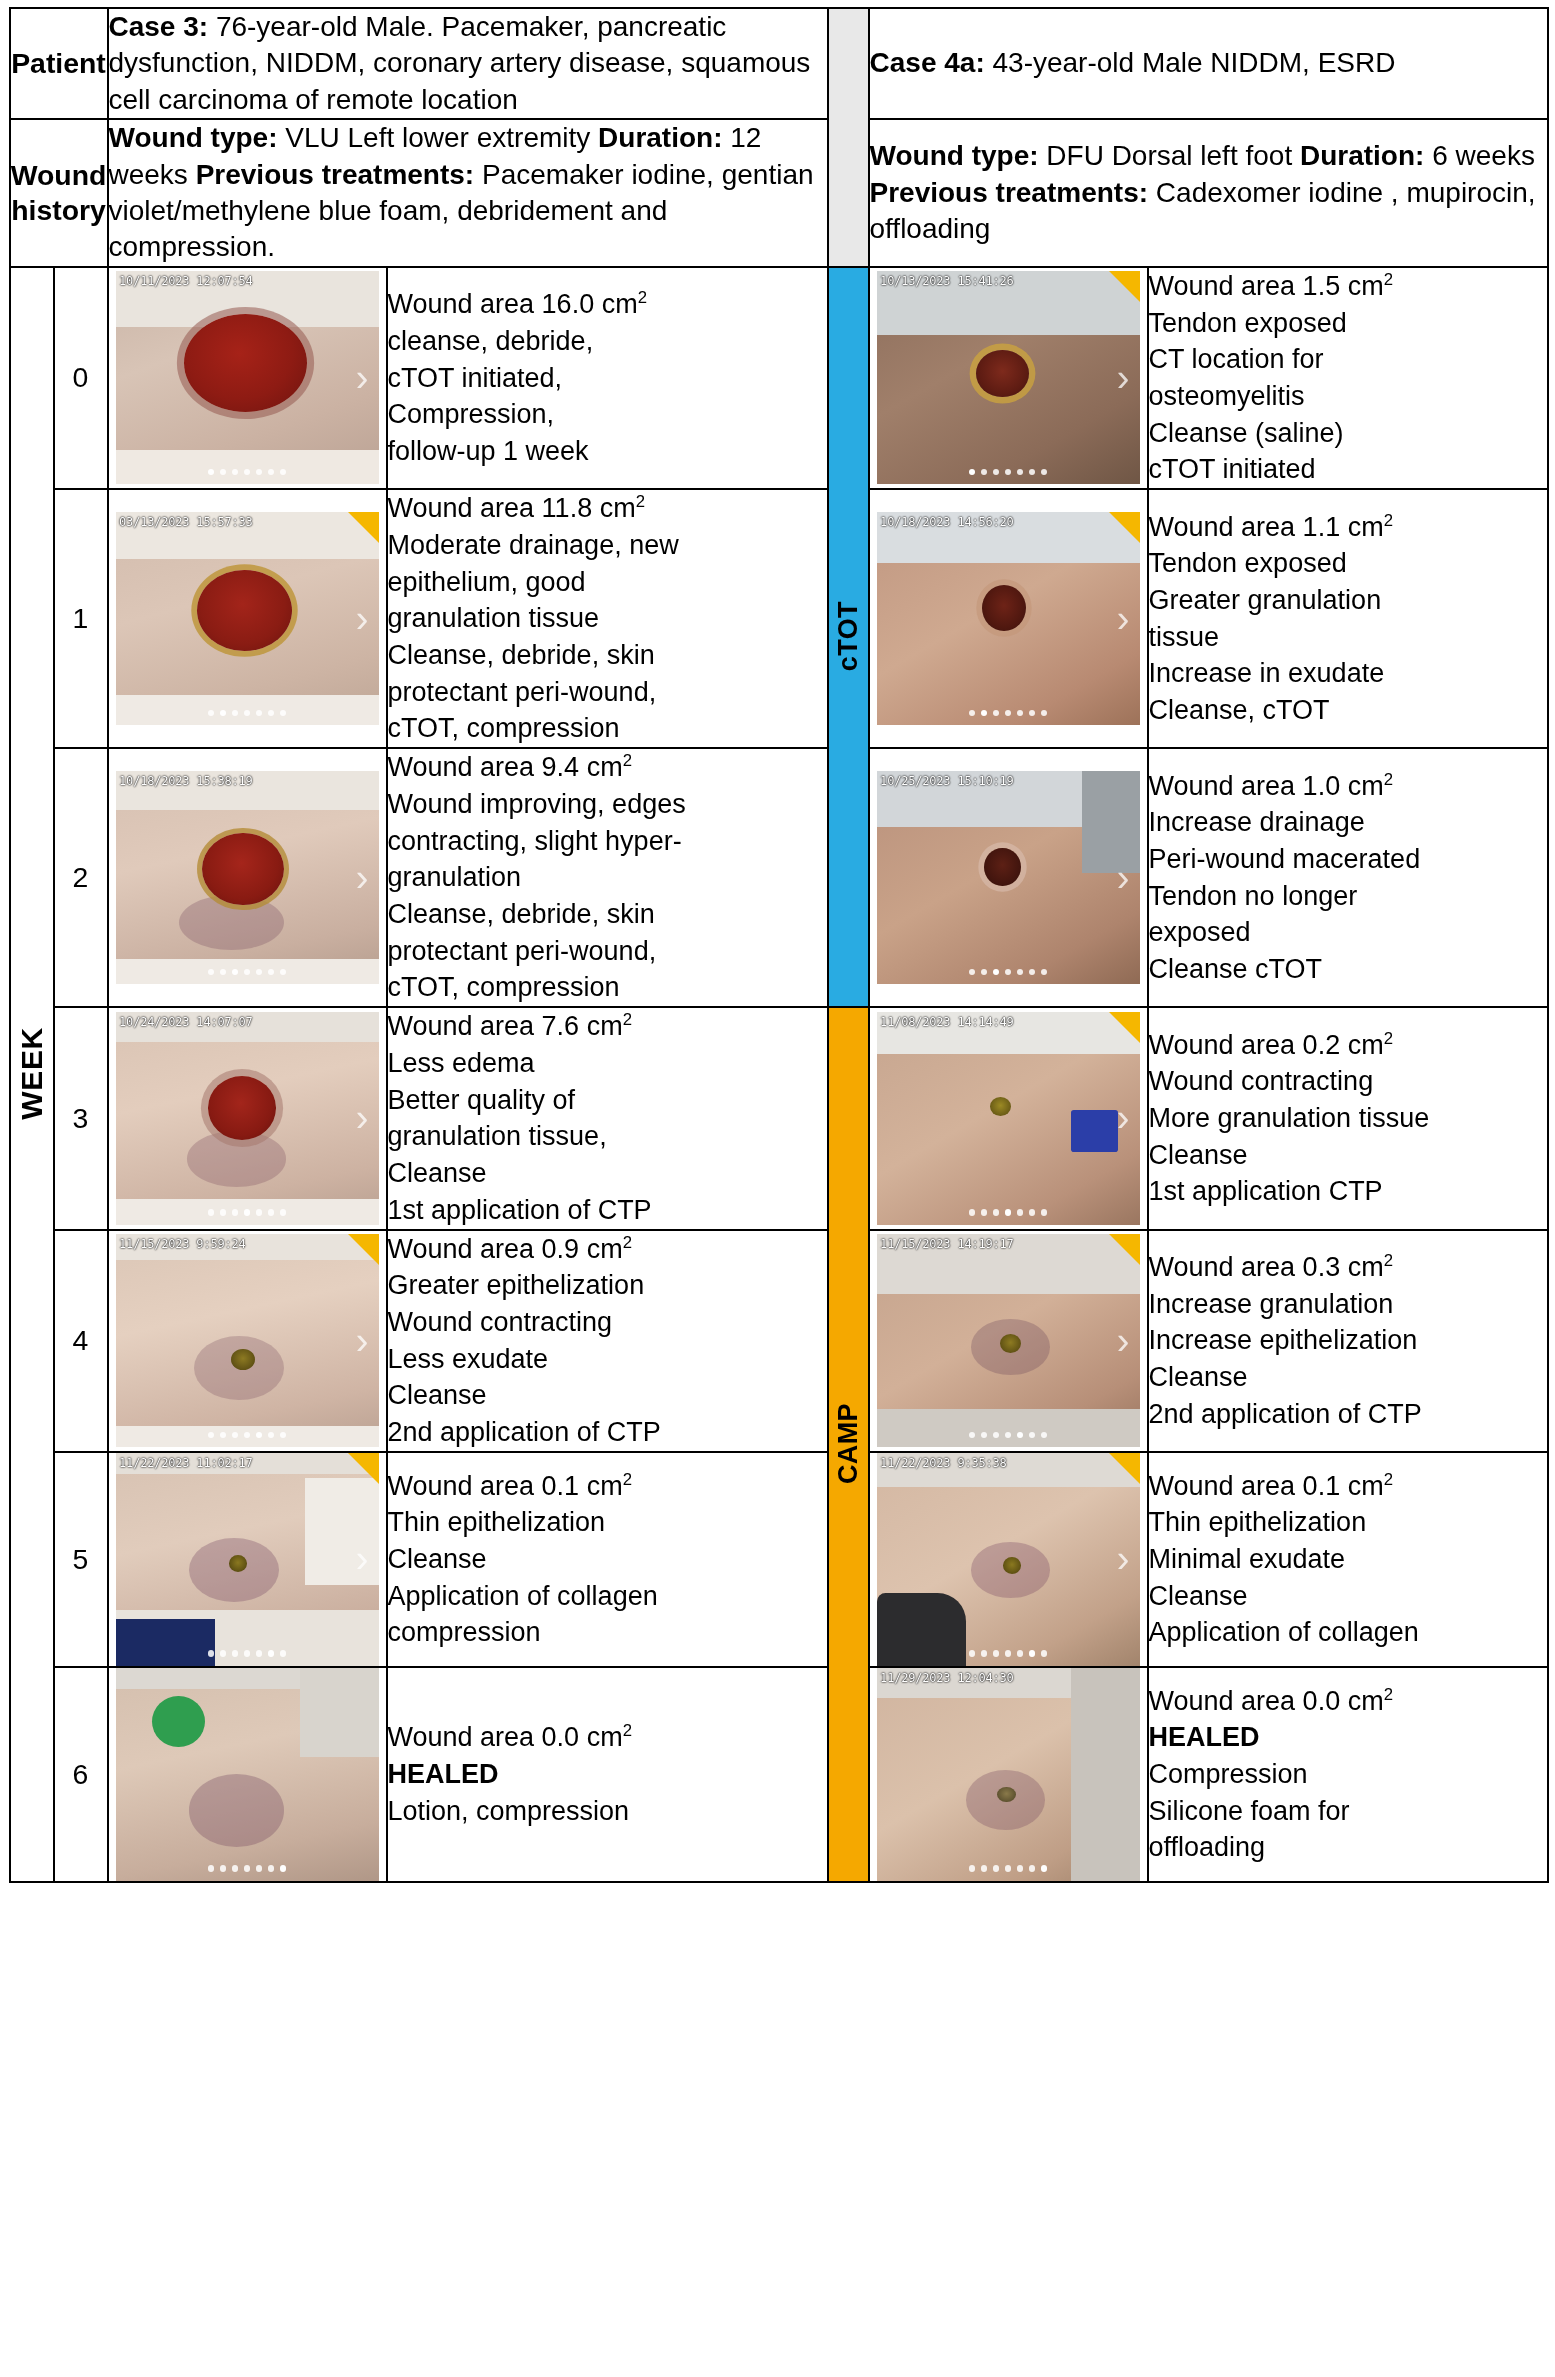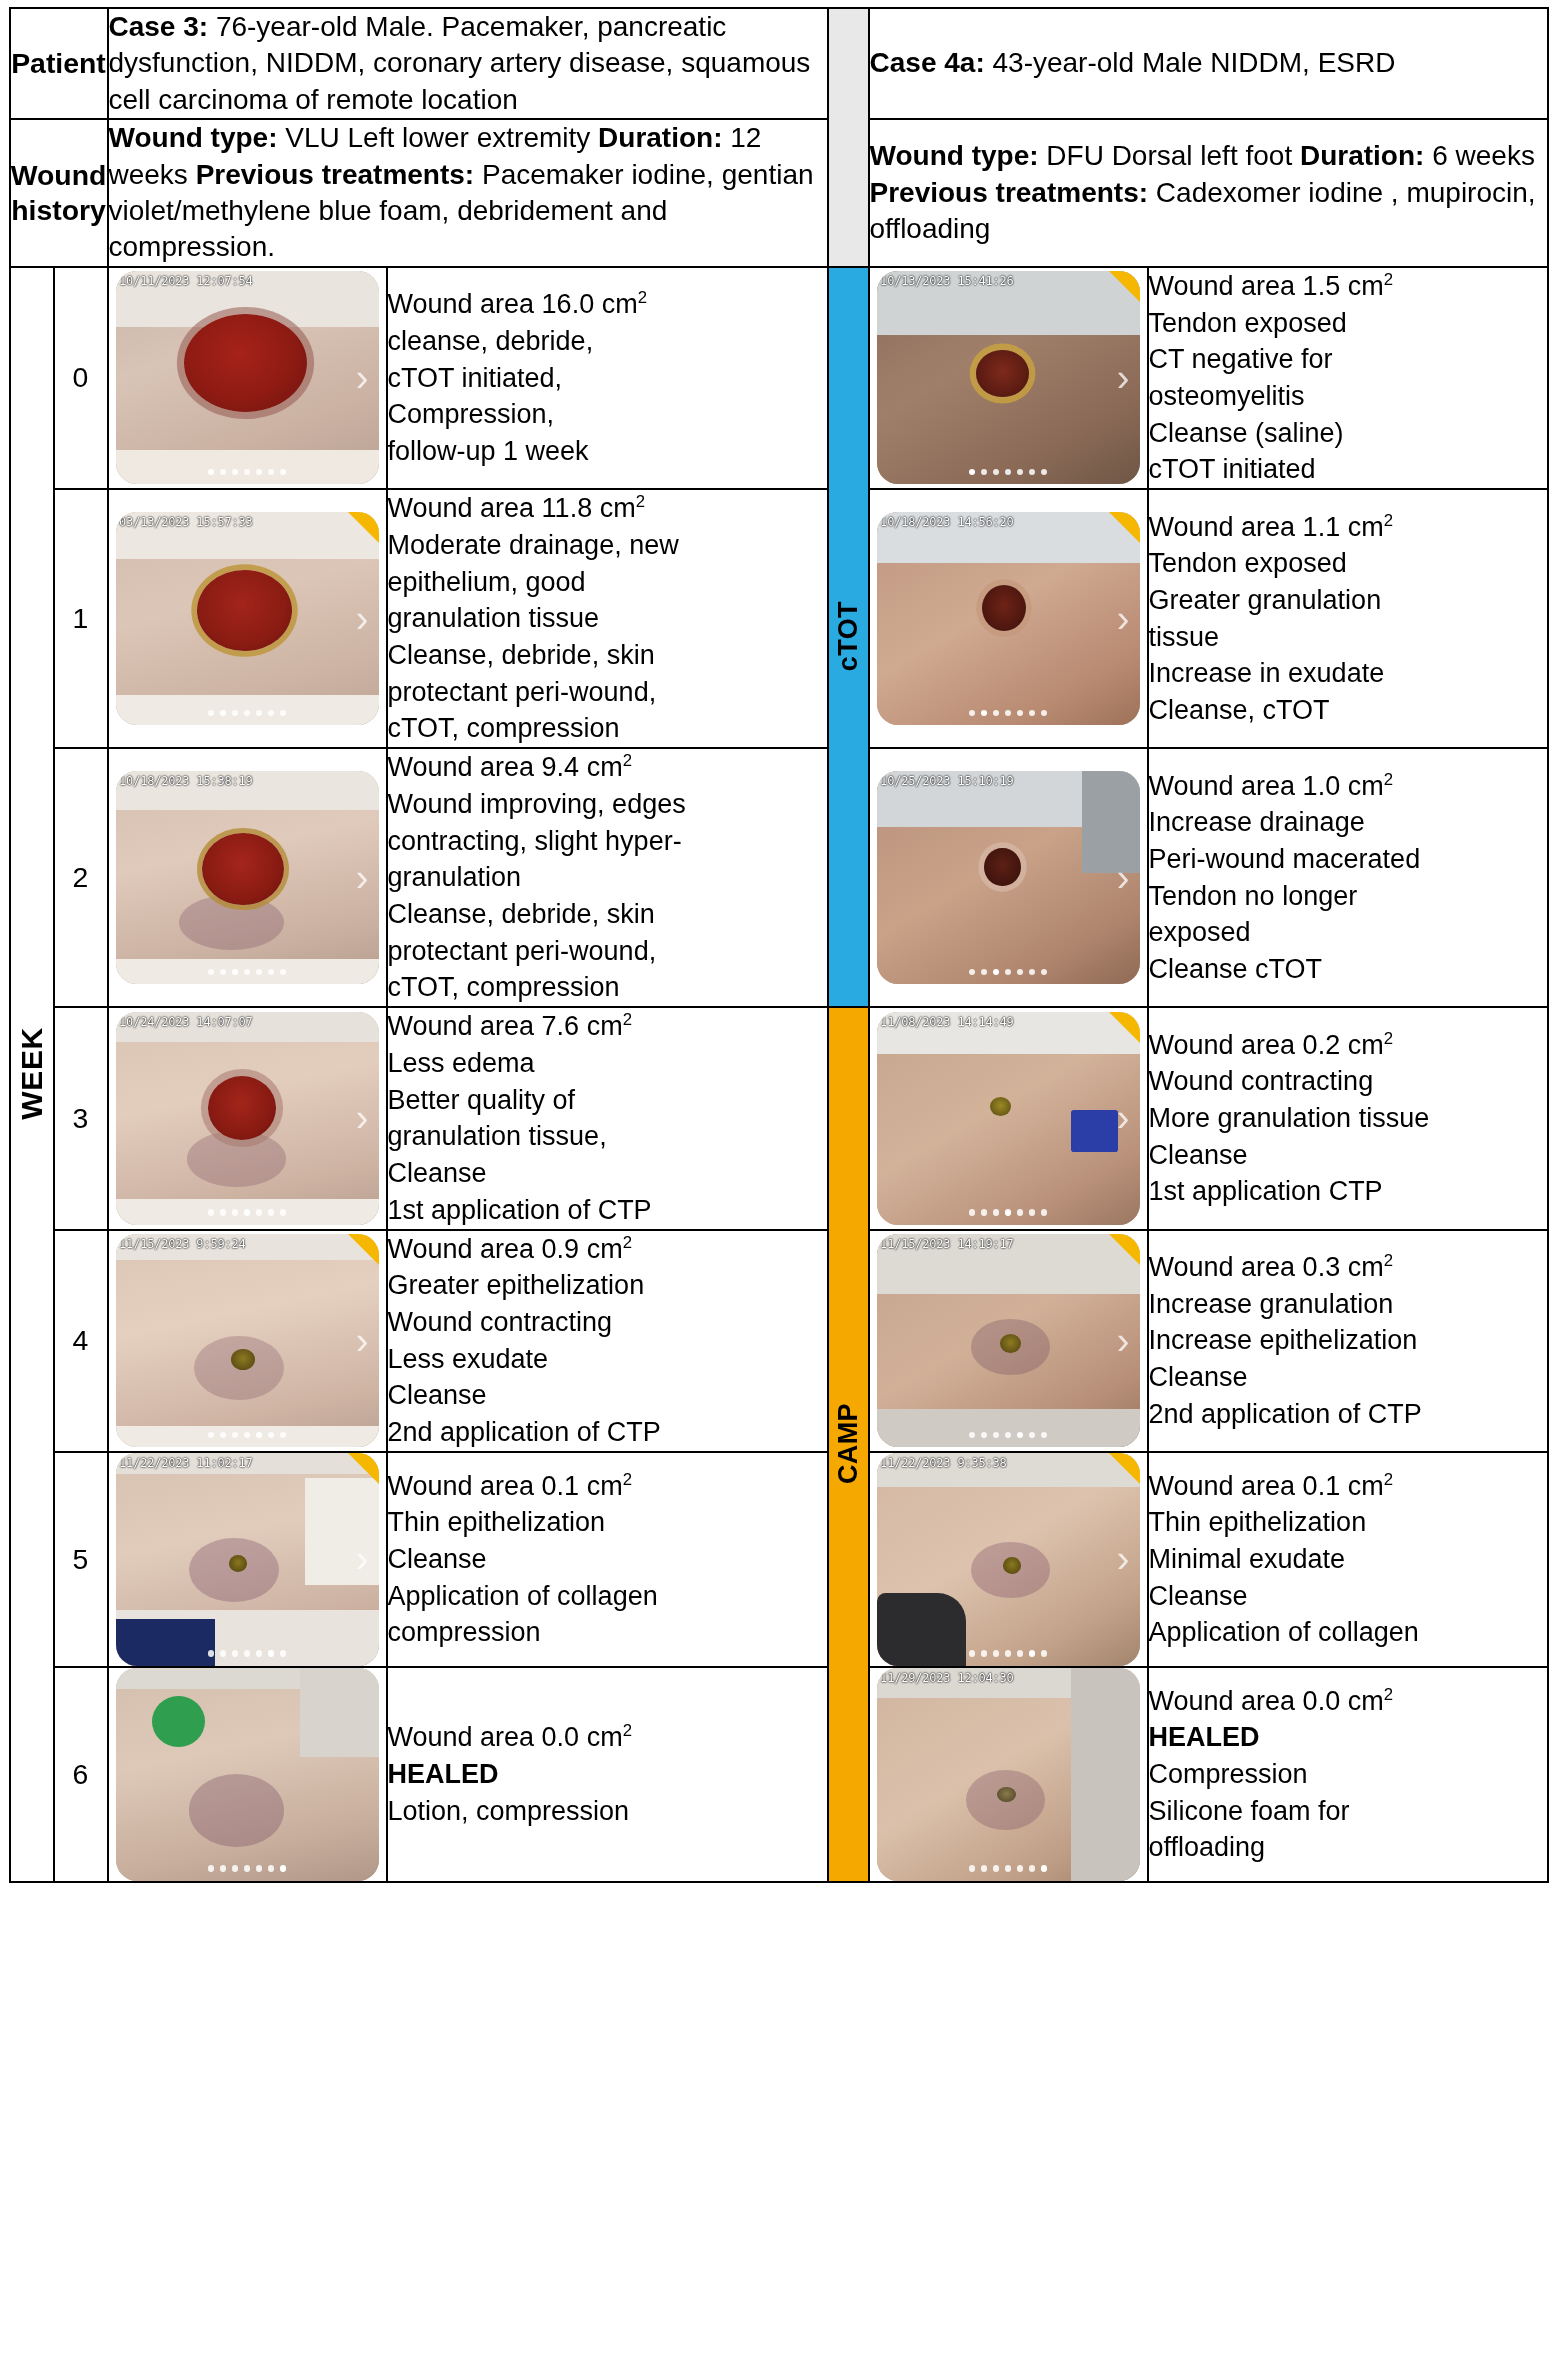--- a/index.html
+++ b/index.html
@@ -99,21 +99,20 @@
     text-align: center;
     vertical-align: middle;
   }
   .photo {
     position: relative;
     width: 263px;
     height: 213px;
     margin: 0 auto;
     overflow: hidden;
     background: #bfb6ae;
-    border-radius: 21px;
   }
   .photo .stamp {
     position: absolute;
     top: 2.8px; left: 3.6px;
     font-family: "DejaVu Sans Mono", monospace;
     font-size: 12px;
     color: #ffffff;
     text-shadow: 0 0 2.1px rgba(0,0,0,.95), 0 0 1.4px rgba(0,0,0,.9);
     z-index: 6;
     letter-spacing: -0.2px;
@@ -247,21 +246,21 @@
         <div class="wound" style="left:38%;top:37%;width:20%;height:22%;background:radial-gradient(ellipse at 50% 45%,#7e2a1c 0%,#5c1b12 65%,#3d120c 100%);box-shadow:0 0 0 6.4px rgba(205,165,60,.75);"></div>
         <div class="stamp">10/13/2023 15:41:26</div>
         <div class="corner"></div>
         <div class="chev">›</div>
         <div class="dots"><i class="on"></i><i></i><i></i><i></i><i></i><i></i><i></i></div>
       </div>
     </td>
     <td class="notes">
       <span class="ln"><span>Wound area 1.5 cm</span><sup>2</sup></span>
       <span class="ln">Tendon exposed</span>
-      <span class="ln">CT negative for</span>
+      <span class="ln">CT location for</span>
       <span class="ln">osteomyelitis</span>
       <span class="ln">Cleanse (saline)</span>
       <span class="ln">cTOT initiated</span>
     </td>
   </tr>
 
   <tr>
     <td class="week-num">1</td>
     <td class="photo-cell">
       <div class="photo">

